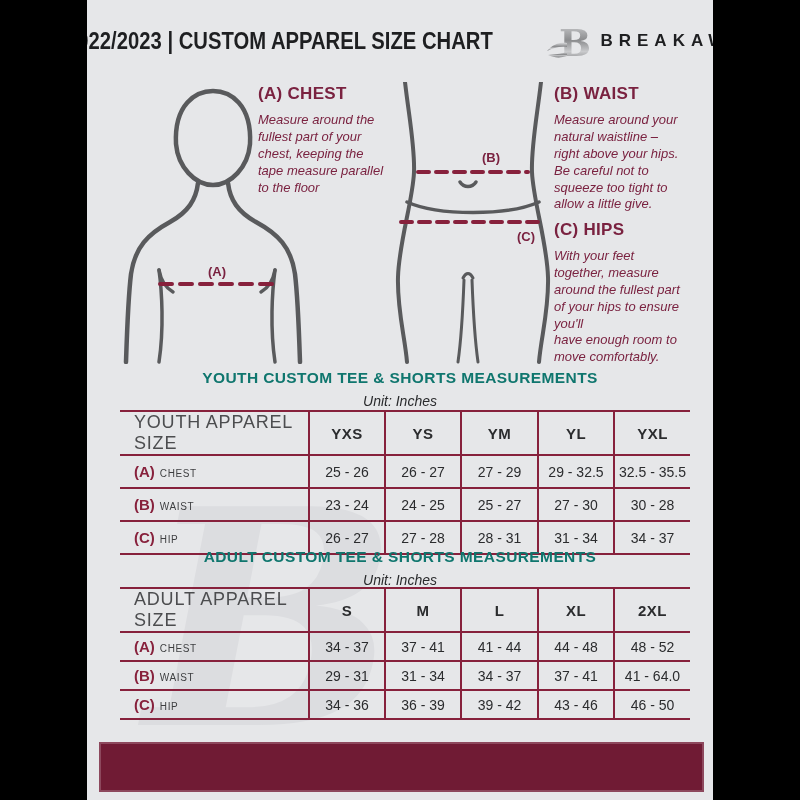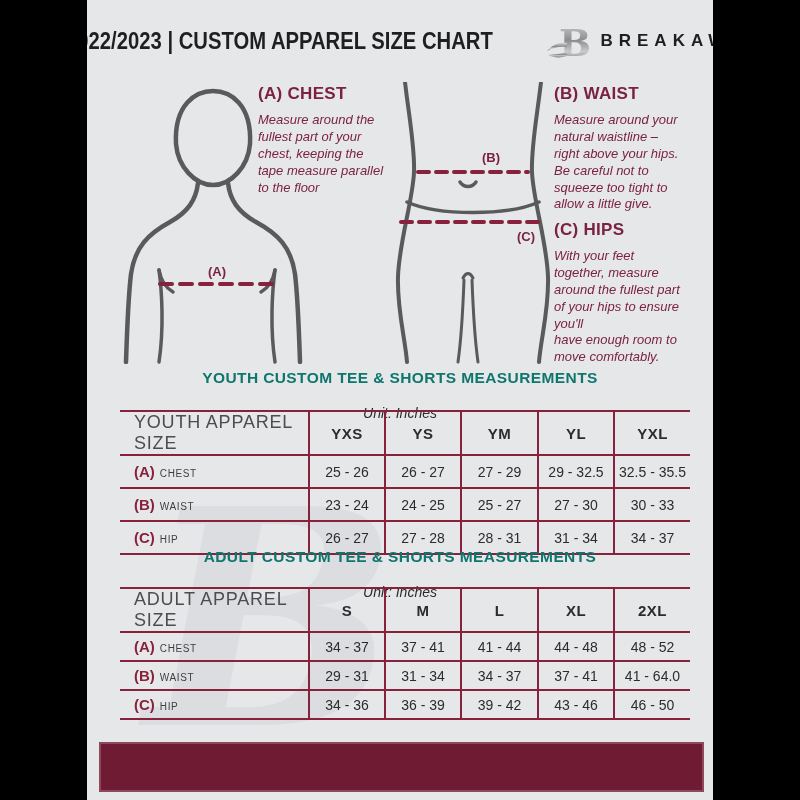--- a/index.html
+++ b/index.html
@@ -33,21 +33,21 @@
   .guide-title{font-size:17px;font-weight:bold;color:#7a2240;letter-spacing:.3px;}
   .guide-body{
     margin-top:8px;font-size:13px;font-style:italic;color:#7a2240;
     line-height:1.3;white-space:pre-line;
   }
   
   .section-head{position:absolute;left:0;right:0;text-align:center;z-index:2;}
   .section-head.youth{top:369px;}
   .section-head.adult{top:548px;}
   .section-title{font-size:15.5px;font-weight:bold;color:#0f766e;letter-spacing:.4px;}
-  .section-unit{font-size:14px;font-style:italic;color:#2a2b2d;margin-top:18px;}
+  .section-unit{font-size:14px;font-style:italic;color:#2a2b2d;margin-top:6px;}
   
   .size-table{
     position:absolute;left:33px;width:570px;border-collapse:collapse;
     table-layout:fixed;z-index:2;background:transparent;
   }
   .size-table.youth{top:410px;}
   .size-table.adult{top:587px;}
   .size-table td{padding:0;border-top:2px solid #87213c;}
   .size-table tr:last-child td{border-bottom:2px solid #87213c;}
   .size-table td + td{border-left:2px solid #87213c;text-align:center;}
@@ -189,21 +189,21 @@
       <td class="val">27 - 29</td>
       <td class="val">29 - 32.5</td>
       <td class="val">32.5 - 35.5</td>
     </tr>
     <tr class="data-row">
       <td class="first"><span class="prefix">(B)</span><span class="rlabel">WAIST</span></td>
       <td class="val">23 - 24</td>
       <td class="val">24 - 25</td>
       <td class="val">25 - 27</td>
       <td class="val">27 - 30</td>
-      <td class="val">30 - 33</td>
+      <td class="val">30 - 28</td>
     </tr>
     <tr class="data-row">
       <td class="first"><span class="prefix">(C)</span><span class="rlabel">HIP</span></td>
       <td class="val">26 - 27</td>
       <td class="val">27 - 28</td>
       <td class="val">28 - 31</td>
       <td class="val">31 - 34</td>
       <td class="val">34 - 37</td>
     </tr>
   </tbody>

